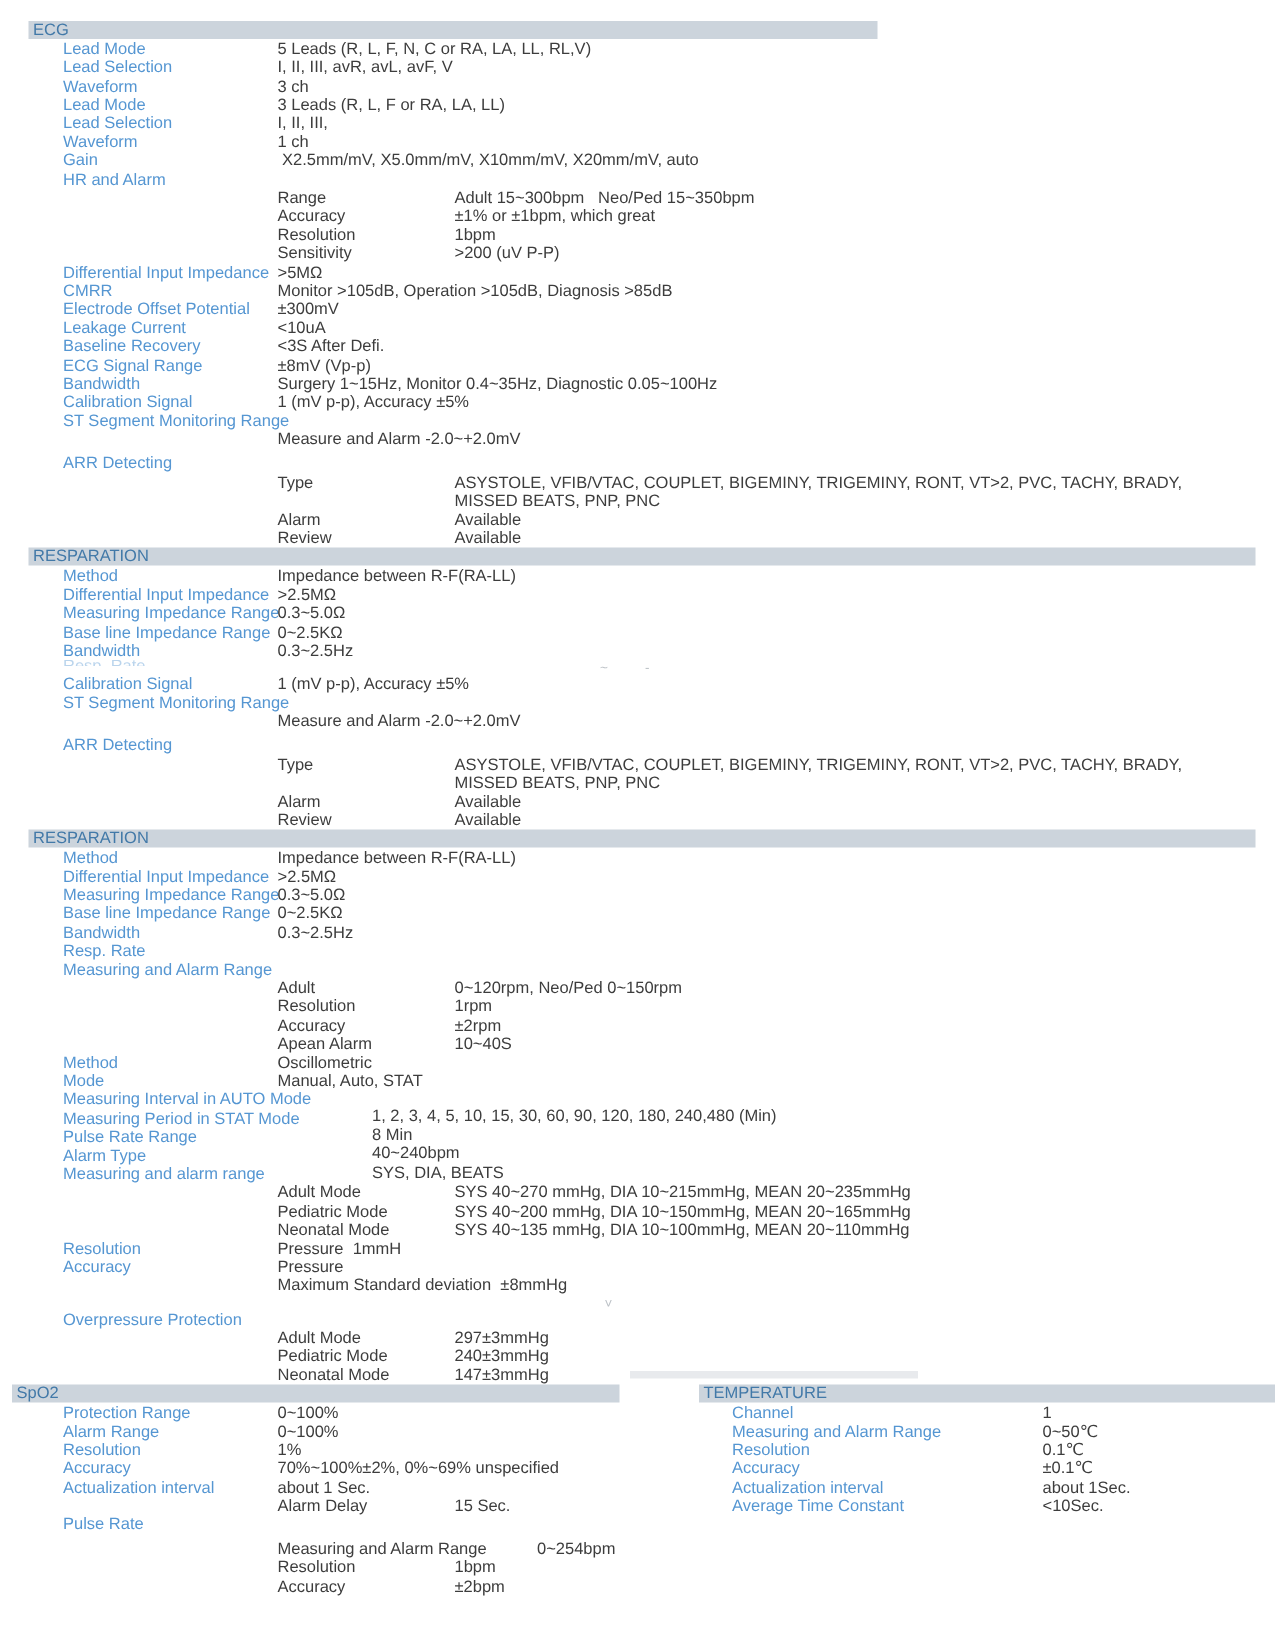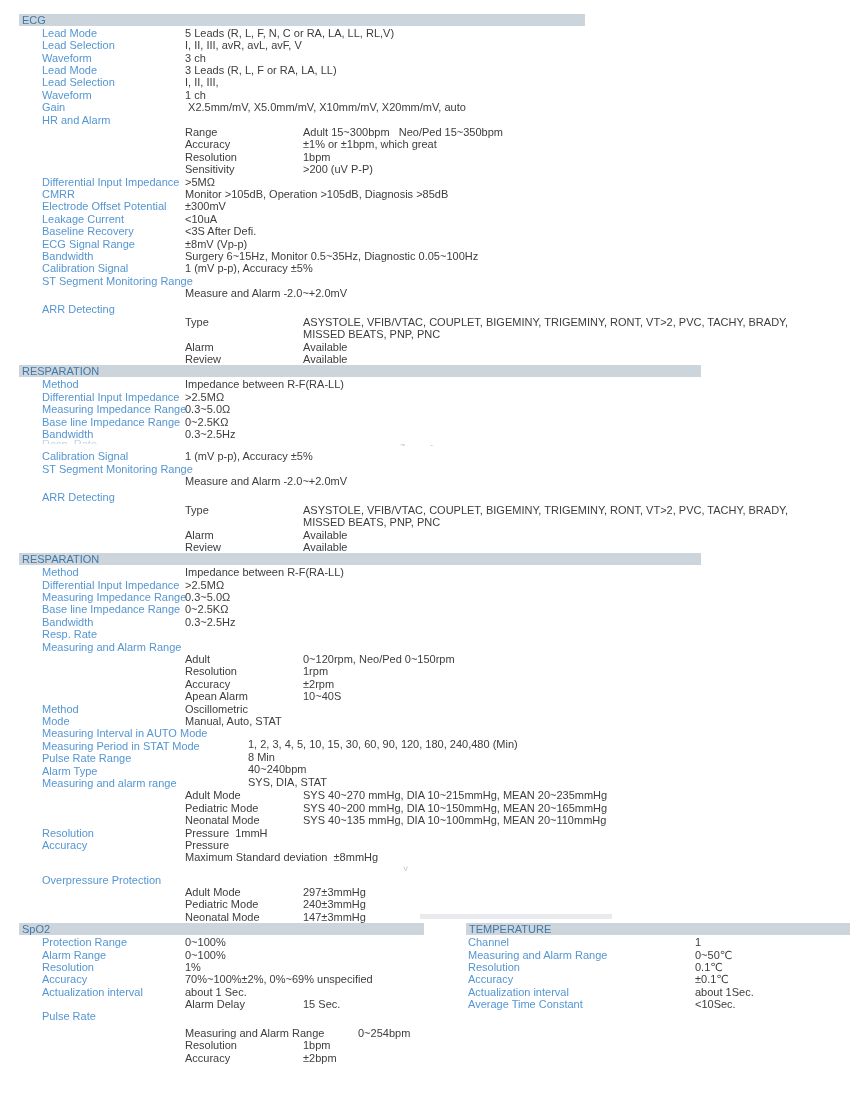--- a/index.html
+++ b/index.html
@@ -6,34 +6,34 @@
   .page{
     position:relative;width:850px;height:1101px;background:#ffffff;
     font-family:"Liberation Sans","DejaVu Sans",sans-serif;
     font-size:11px;color:var(--value,#3d3d3d);
     padding-top:14px;box-sizing:border-box;overflow:hidden;
   }
   section{position:relative;display:block;}
   .barrow{position:relative;height:12.9px;}
   .bar{position:absolute;top:0;height:12px;background:var(--barbg,#ccd4dc);}
   .bar-ecg{left:19px;width:566px;}
-  .bar-full{left:19px;width:682px;}
-  .bar-spo2{left:19px;width:405px;text-align:right;}
+  .bar-full{left:19px;width:818px;}
+  .bar-spo2{left:8px;width:405px;text-align:right;}
   .bar-temp{left:466px;width:423px;}
   .bartitle{position:absolute;left:3px;top:0;line-height:12.5px;color:var(--header,#4279a8);white-space:pre;}
   .row{position:relative;height:12.4px;}
   .spacer{position:relative;}
   .cell{position:absolute;top:0;white-space:pre;line-height:12.3px;}
   .label{color:var(--label,#5596d2);}
   .value{color:var(--value,#3d3d3d);}
   .artifact{color:#98a0a8;opacity:.65;font-size:9px;line-height:10px;}
   .artifact-clip{color:var(--label,#5596d2);opacity:.4;height:4px;overflow:hidden;line-height:9px;}
   .x-c0{left:20px;margin-left:22px;}  .x-c1{left:185px;} .x-c15{left:248px;margin-top:11px;}
   .x-c2{left:303px;} .x-c3{left:358px;}
-  .x-r0{left:468px;} .x-r1{left:695px;}
+  .x-r0{left:488px;} .x-r1{left:695px;}
   .x-a1{left:400px;} .x-a2{left:430px;} .x-a3{left:403px;}
   .smudge{position:absolute;top:-9px;left:420px;width:192px;height:5px;background:rgba(203,209,216,.45);}
 </style>
 </head>
 <body>
 
 <div class="page">
   <section>
       <div class="barrow">
         <div class="bar bar-ecg">
@@ -106,21 +106,21 @@
       <div class="row">
         <span class="cell x-c0 label">Baseline Recovery</span>
         <span class="cell x-c1 value">&lt;3S After Defi.</span>
       </div>
       <div class="row">
         <span class="cell x-c0 label">ECG Signal Range</span>
         <span class="cell x-c1 value">±8mV (Vp-p)</span>
       </div>
       <div class="row">
         <span class="cell x-c0 label">Bandwidth</span>
-        <span class="cell x-c1 value">Surgery 6~15Hz, Monitor 0.5~35Hz, Diagnostic 0.05~100Hz</span>
+        <span class="cell x-c1 value">Surgery 1~15Hz, Monitor 0.4~35Hz, Diagnostic 0.05~100Hz</span>
       </div>
       <div class="row">
         <span class="cell x-c0 label">Calibration Signal</span>
         <span class="cell x-c1 value">1 (mV p-p), Accuracy ±5%</span>
       </div>
       <div class="row">
         <span class="cell x-c0 label">ST Segment Monitoring Range</span>
       </div>
       <div class="row">
         <span class="cell x-c1 value">Measure and Alarm -2.0~+2.0mV</span>
@@ -271,21 +271,21 @@
       <div class="row">
         <span class="cell x-c0 label">Measuring Period in STAT Mode</span>
         <span class="cell x-c15 value">8 Min</span>
       </div>
       <div class="row">
         <span class="cell x-c0 label">Pulse Rate Range</span>
         <span class="cell x-c15 value">40~240bpm</span>
       </div>
       <div class="row">
         <span class="cell x-c0 label">Alarm Type</span>
-        <span class="cell x-c15 value">SYS, DIA, STAT</span>
+        <span class="cell x-c15 value">SYS, DIA, BEATS</span>
       </div>
       <div class="row">
         <span class="cell x-c0 label">Measuring and alarm range</span>
       </div>
       <div class="row">
         <span class="cell x-c1 value">Adult Mode</span>
         <span class="cell x-c2 value">SYS 40~270 mmHg, DIA 10~215mmHg, MEAN 20~235mmHg</span>
       </div>
       <div class="row">
         <span class="cell x-c1 value">Pediatric Mode</span>

